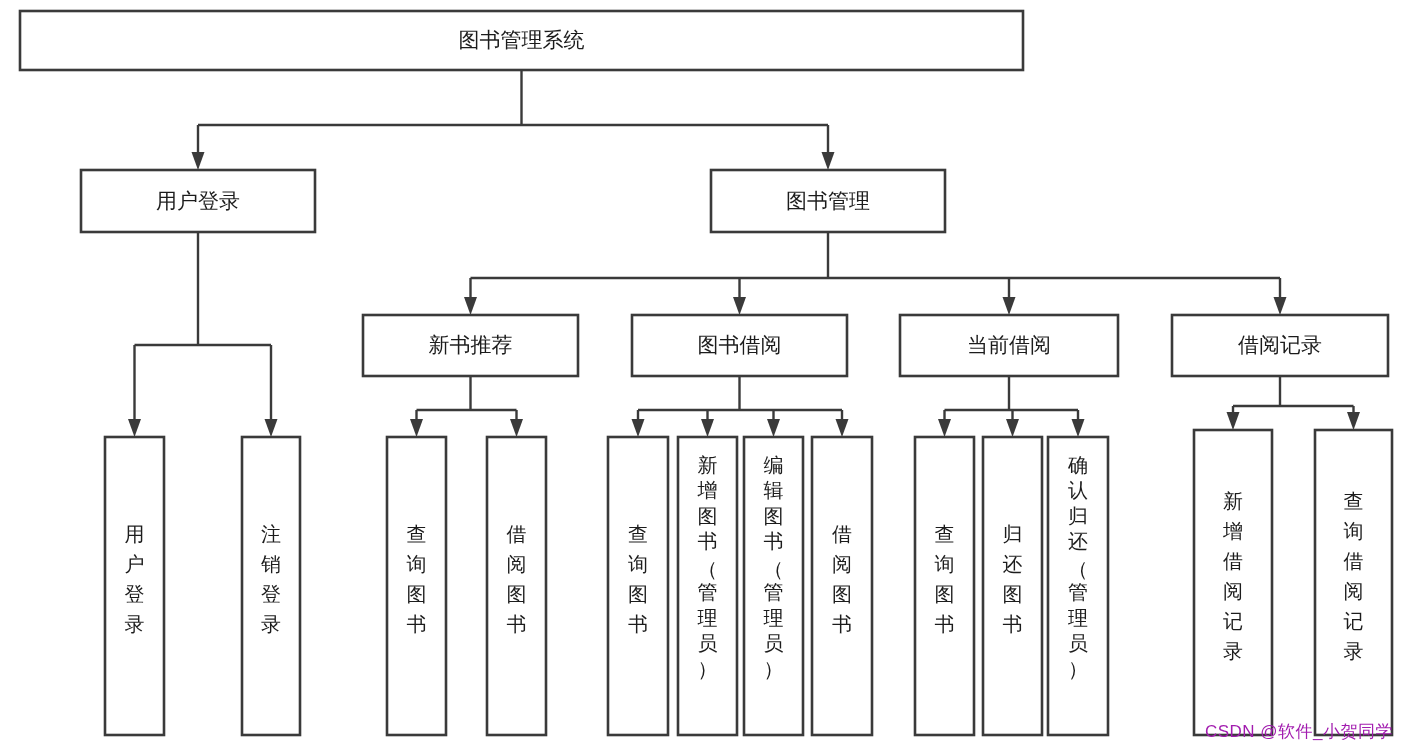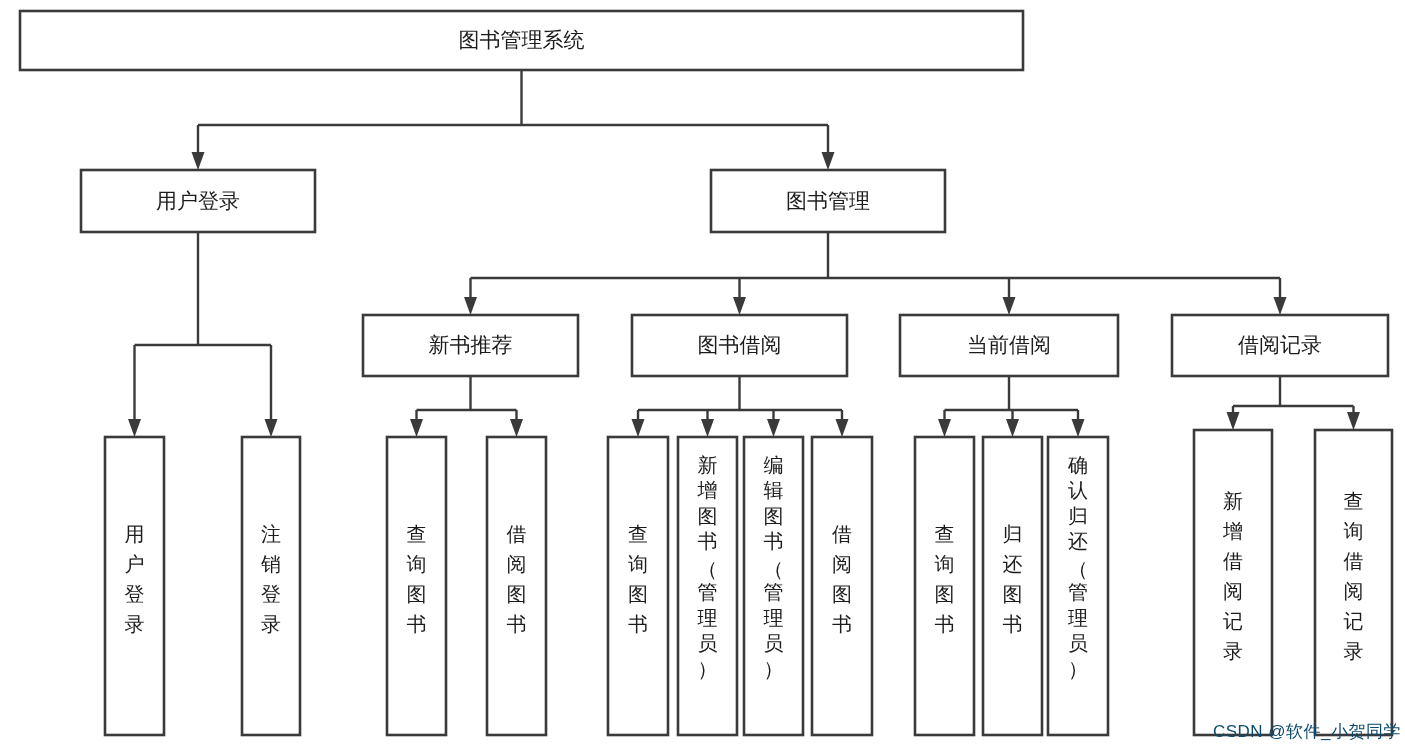--- a/index.html
+++ b/index.html
@@ -43,25 +43,25 @@
     stroke: #3a3a3a;
     stroke-width: 2.4;
     fill: none;
   }
   .arrow-head {
     fill: #3a3a3a;
     stroke: none;
   }
   .watermark {
     position: absolute;
-    right: 4px;
+    right: 12px;
     bottom: 4px;
     font-family: "Liberation Sans", "DejaVu Sans", sans-serif;
     font-size: 17px;
-    color: #0c4a6e;
+    color: #a21caf;
     letter-spacing: 0.5px;
     white-space: nowrap;
     pointer-events: none;
   }
 </style>
 </head>
 <body>
 
 <svg id="diagram-root" viewBox="0 0 1405 747">
   <g id="edge-layer">

